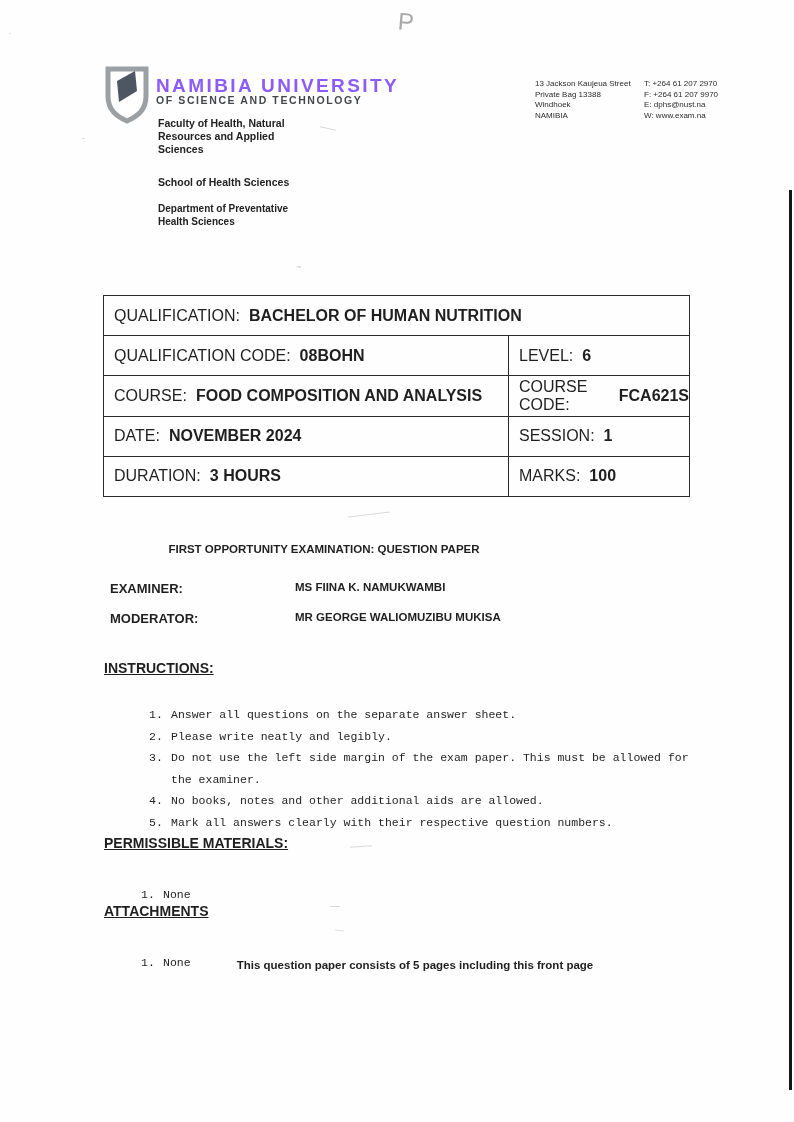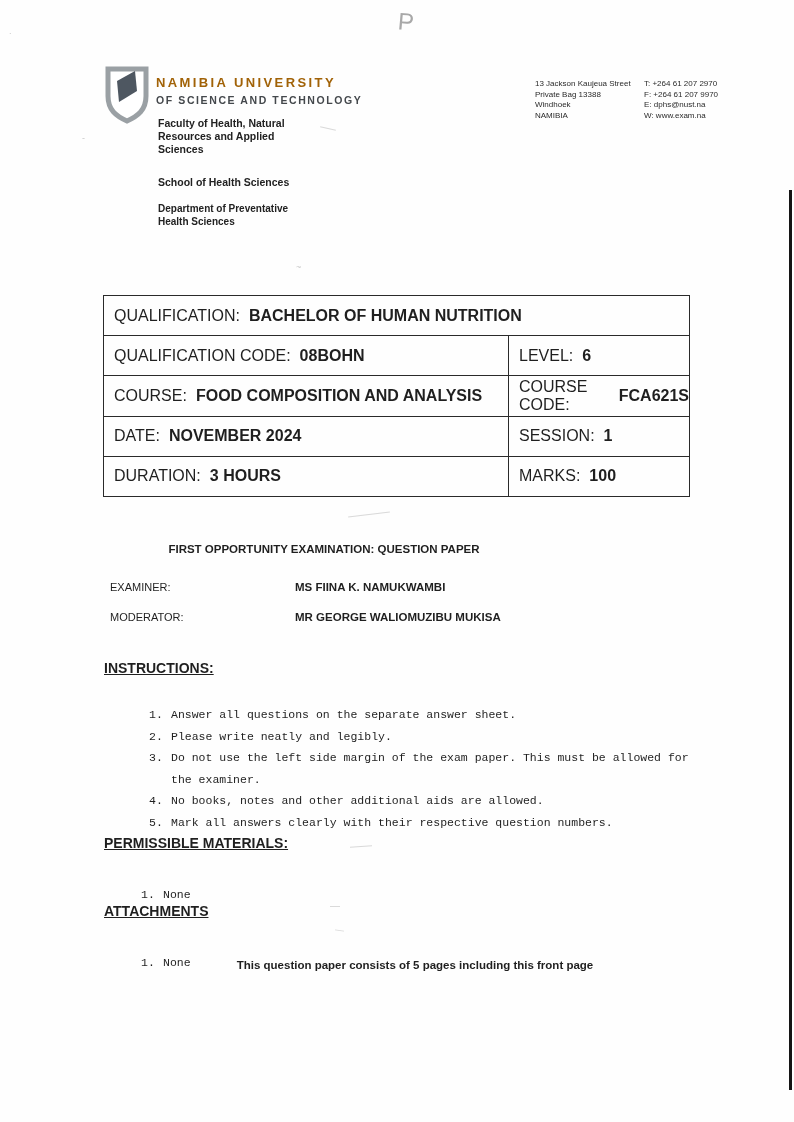--- a/index.html
+++ b/index.html
@@ -5,21 +5,21 @@
   html,body { margin:0; padding:0; background:#e8e8e8; }
   .page {
     position:relative; width:794px; height:1122px; margin:0 auto;
     background:#fefefe; overflow:hidden;
     font-family:"Liberation Sans", sans-serif; color:#1f1f1f;
   }
   .abs { position:absolute; }
 
   
   .logo { left:104px; top:66px; width:46px; height:58px; }
-  .uni1 { left:156px; top:75px; font-size:13px; font-weight:700; letter-spacing:2.4px; color:#a16207; }
+  .uni1 { left:156px; top:75px; font-size:19px; font-weight:700; letter-spacing:2.4px; color:#8b5cf6; }
   .uni2 { left:156px; top:94px; font-size:10.5px; font-weight:700; letter-spacing:1.6px; color:#44484c; }
   .faculty { left:158px; top:117px; width:154px; font-size:10.5px; font-weight:700; line-height:13px; color:#222; }
   .school  { left:158px; top:176px; font-size:10.5px; font-weight:700; color:#222; }
   .dept    { left:158px; top:203px; width:152px; font-size:10px; font-weight:700; line-height:12.5px; color:#222; }
   .addr    { left:535px; top:79px; font-size:8px; line-height:10.5px; color:#2a2a2a; }
   .contact { left:644px; top:79px; font-size:8px; line-height:10.5px; color:#2a2a2a; }
   .addr div, .contact div { white-space:nowrap; }
 
   
   .info-table { left:103px; top:295px; width:585px; border:1.6px solid #2a2a2a; background:transparent; }
@@ -28,21 +28,21 @@
   .t-cell { display:flex; align-items:center; padding-left:10px; font-size:16px; }
   .t-left  { width:394px; }
   .t-right { flex:1; border-left:1.4px solid #2a2a2a; }
   .t-full .t-cell { width:100%; }
   .lbl { font-weight:400; }
   .val { font-weight:700; margin-left:9px; }
 
   
   .title { left:0; top:543px; width:648px; text-align:center; font-size:11.5px; font-weight:700; }
   .kv { left:0; top:0; width:794px; height:16px; }
-  .kv .k { position:absolute; left:110px; font-size:11px; font-weight:400; }
+  .kv .k { position:absolute; left:110px; font-size:13px; font-weight:700; }
   .kv .v { position:absolute; left:288px; font-size:11.5px; font-weight:700;padding-left:7px; }
 
   .sec-head { font-size:14px; font-weight:700;text-decoration:underline; }
 
   ol.num { list-style:none; counter-reset:n; margin:16px; padding:0;font-family:Liberation Mono, monospace; }
   ol.num li { counter-increment:n; position:relative; padding-left:22px;
               font-size:11.5px; line-height:21.5px; }
   ol.num li::before { content:counter(n) "."; position:absolute; left:0; }
 
   .instructions-list { left:133px; top:688px; width:556px; }

